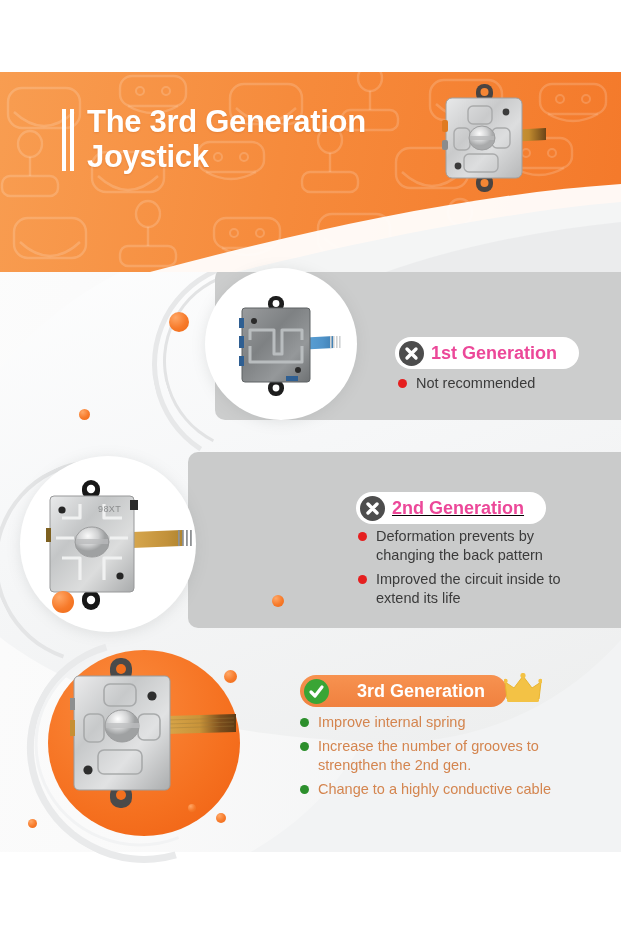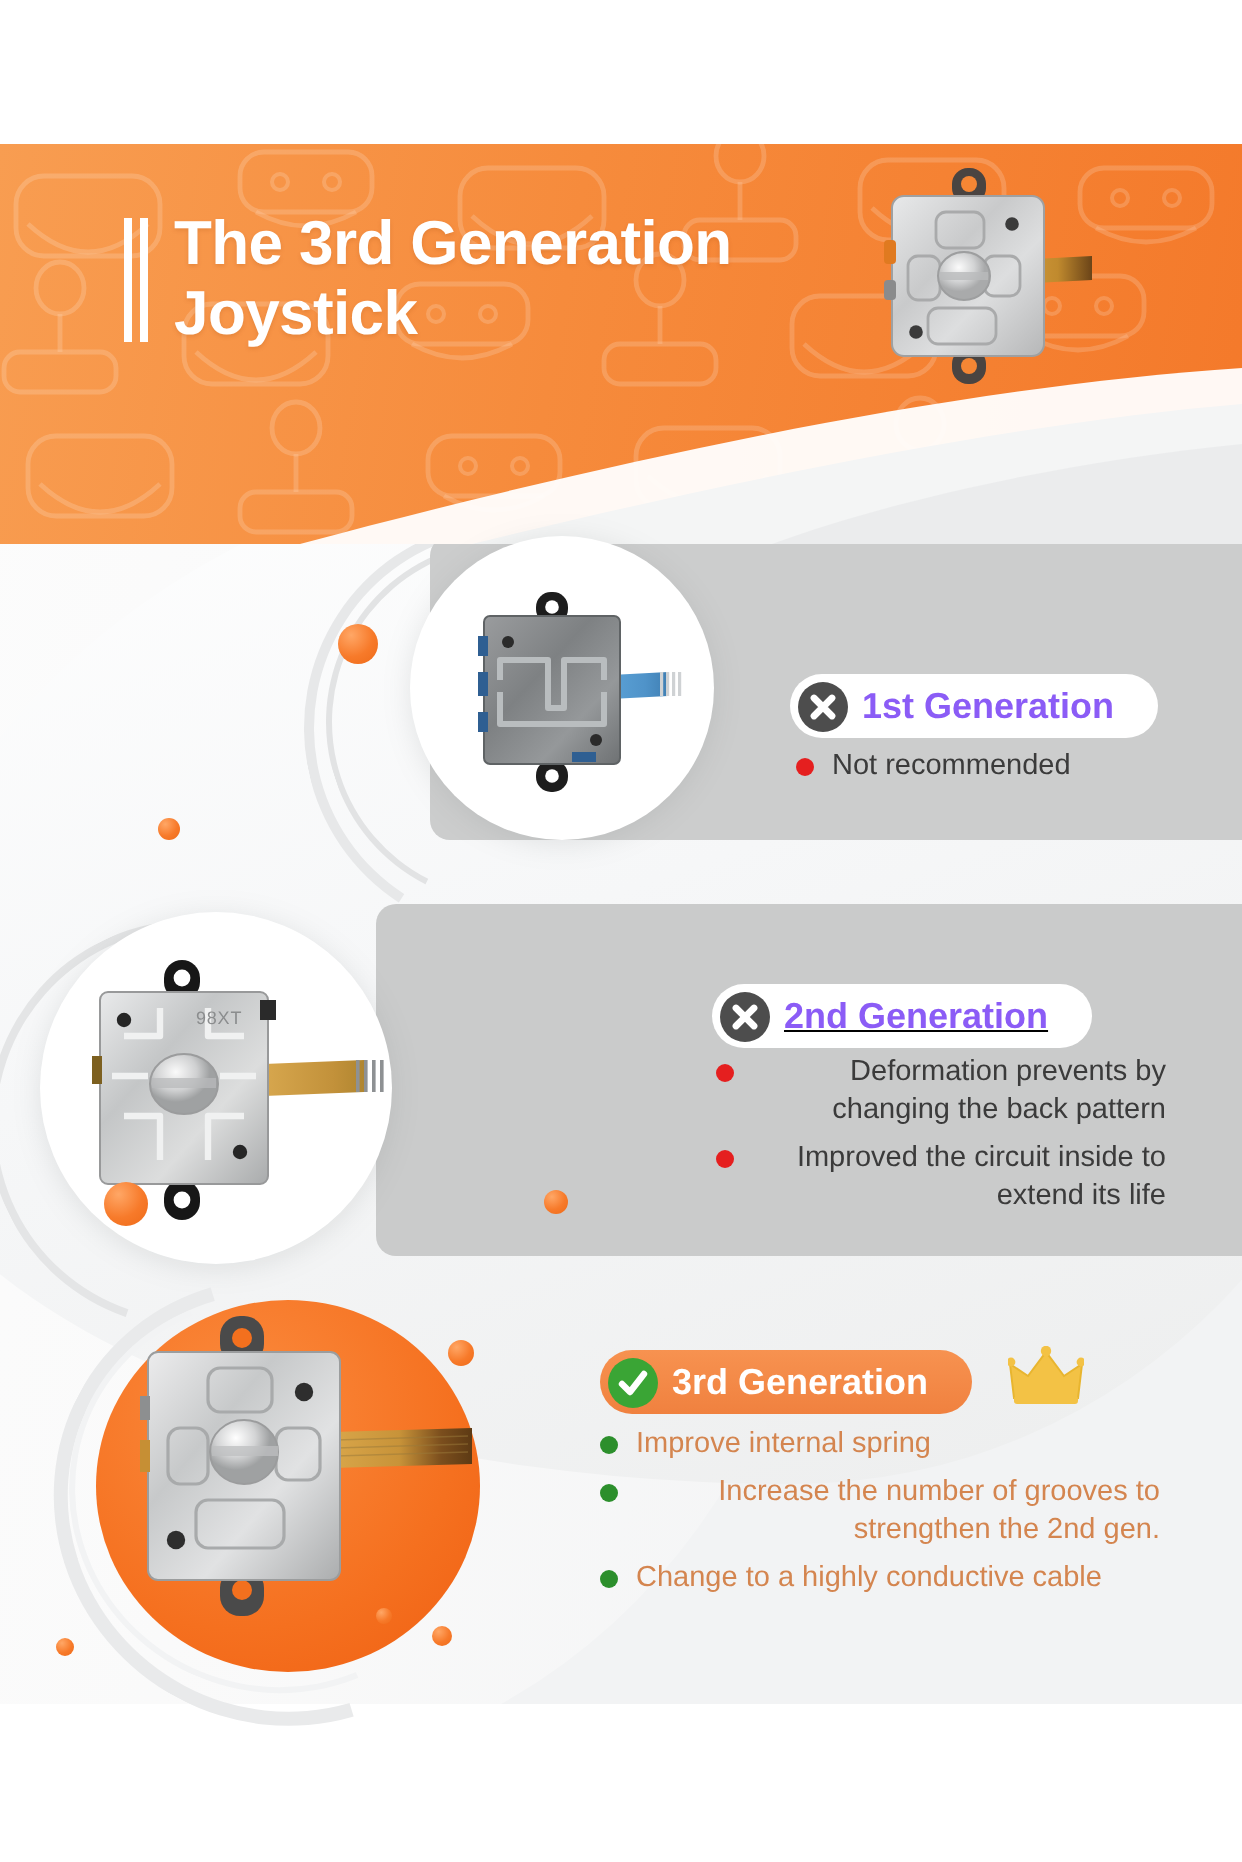--- a/index.html
+++ b/index.html
@@ -96,25 +96,25 @@
   .pill-white{background:#ffffff;}
   .pill-orange{background:linear-gradient(180deg,#f79250 0%,#f0813f 100%);}
   .badge{
     width:25px;height:25px;border-radius:50%;flex:0 0 25px;
     display:flex;align-items:center;justify-content:center;margin-right:7px;
   }
   .badge-x{background:#4d4d4d;}
   .badge-check{background:#3aa535;}
   .badge svg{display:block;}
   .pill-label{font-weight:bold;font-size:18px;line-height:18px;white-space:nowrap;}
-  .label-dark{color:#8b5cf6;}
+  .label-dark{color:#ec4899;}
   .label-white{color:#ffffff;}
 
   
-  .bullets{position:absolute;text-align:right;}
+  .bullets{position:absolute;}
   .bullet{display:flex;align-items:flex-start;margin-bottom:5px;}
   .dot{
     width:9px;height:9px;border-radius:50%;flex:0 0 9px;margin-top:5px;margin-right:9px;
   }
   .dot-red{background:#e51f1f;}
   .dot-green{background:#2c8f2c;}
   .btext{font-size:14.5px;line-height:19px;}
   .btext-dark{color:#3b3b3b;}
   .btext-orange{color:#d4854f;}
 
@@ -432,21 +432,21 @@
       <rect x="26" y="56" width="20" height="28" rx="6" fill="none" stroke="#a8aaab" stroke-width="1.6"></rect>
       <rect x="80" y="56" width="22" height="26" rx="6" fill="none" stroke="#a8aaab" stroke-width="1.6"></rect>
       <rect x="40" y="92" width="44" height="24" rx="6" fill="none" stroke="#a8aaab" stroke-width="1.6"></rect>
       <ellipse cx="64" cy="68" rx="17" ry="16" fill="url(#post3)" stroke="#9b9c9d" stroke-width="1"></ellipse>
       <rect x="48" y="65" width="33" height="5" fill="#bdbfc0" opacity=".75"></rect>
       <circle cx="94" cy="38" r="4.6" fill="#2e2e2e"></circle>
       <circle cx="30" cy="112" r="4.6" fill="#2e2e2e"></circle>
     </svg>
   </div>
 
-  <div class="pill pill-orange" style="left:300px;top:675px;">
+  <div class="pill pill-orange" style="left:300px;top:675px;gap:21px;">
     <span class="badge badge-check">
       <svg width="25" height="25" viewBox="0 0 25 25">
         <path d="M7 13 L11 17 L18 8" fill="none" stroke="#ffffff" stroke-width="3.2" stroke-linecap="round" stroke-linejoin="round"></path>
       </svg>
     </span>
     <span class="pill-label label-white">3rd Generation</span>
   </div>
 
   <div class="crown" style="left:504px;top:673px;">
     <svg viewBox="0 0 38 30">

